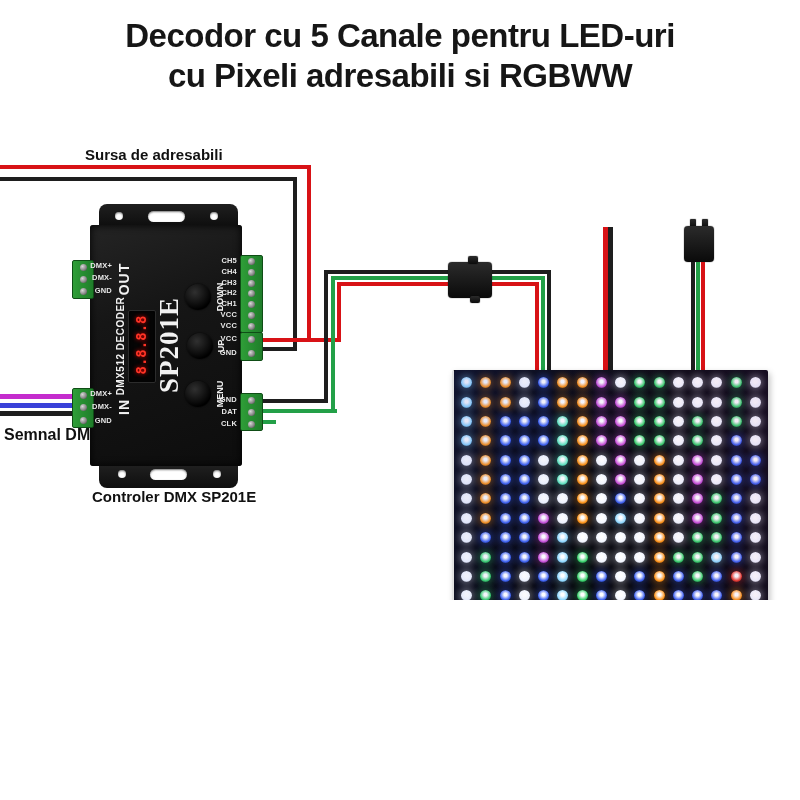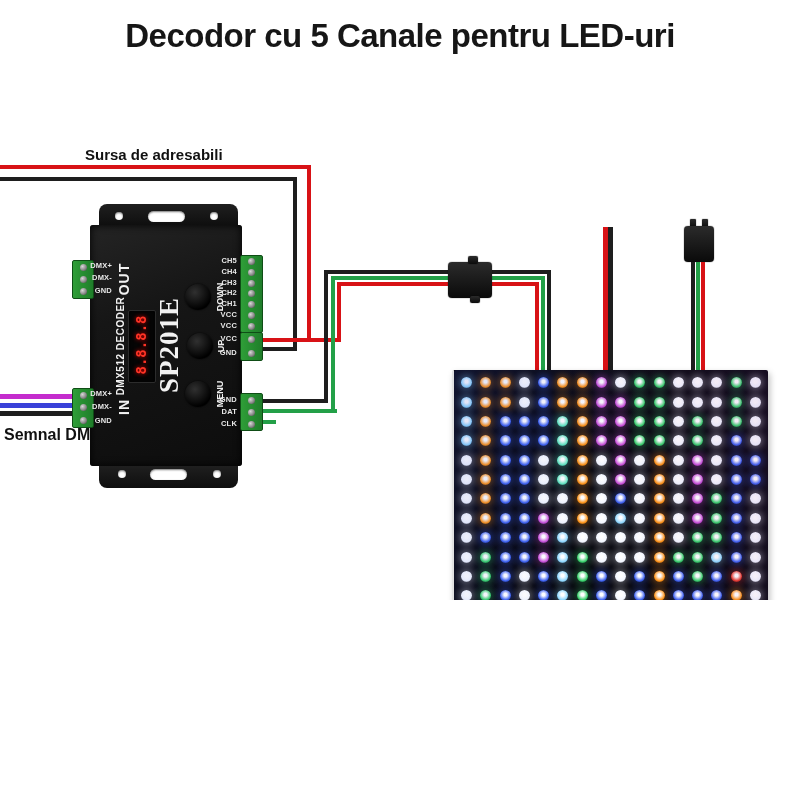--- a/index.html
+++ b/index.html
@@ -49,24 +49,26 @@
   .cell{display:flex;align-items:center;justify-content:center;}
   .led{width:11px;height:11px;border-radius:50%;}
 </style>
 </head>
 <body>
 
 <div class="stage">
 
   <div class="abs title">
     <div>Decodor cu 5 Canale pentru LED-uri</div>
+    <div>cu Pixeli adresabili si RGBWW</div>
   </div>
 
   <div class="lbl" style="left:85px;top:146px;font-size:15px;">Sursa de adresabili</div>
   <div class="lbl" style="left:4px;top:426px;font-size:16px;">Semnal DMX</div>
+  <div class="lbl" style="left:92px;top:488px;font-size:15px;">Controler DMX SP201E</div>
 
   <div class="wire" style="left: 0px; top: 165px; width: 311px; height: 4px; background: rgb(216, 18, 22);"></div>
   <div class="wire" style="left: 307px; top: 165px; width: 4px; height: 177px; background: rgb(216, 18, 22);"></div>
   <div class="wire" style="left: 0px; top: 177px; width: 297px; height: 4px; background: rgb(30, 30, 30);"></div>
   <div class="wire" style="left: 293px; top: 177px; width: 4px; height: 174px; background: rgb(30, 30, 30);"></div>
   <div class="wire" style="left: 256px; top: 338px; width: 85px; height: 4px; background: rgb(216, 18, 22);"></div>
   <div class="wire" style="left: 254px; top: 347px; width: 43px; height: 4px; background: rgb(30, 30, 30);"></div>
 
   <div class="wire" style="left: 0px; top: 394px; width: 78px; height: 5px; background: rgb(196, 44, 205);"></div>
   <div class="wire" style="left: 0px; top: 403px; width: 78px; height: 5px; background: rgb(58, 65, 216);"></div>

